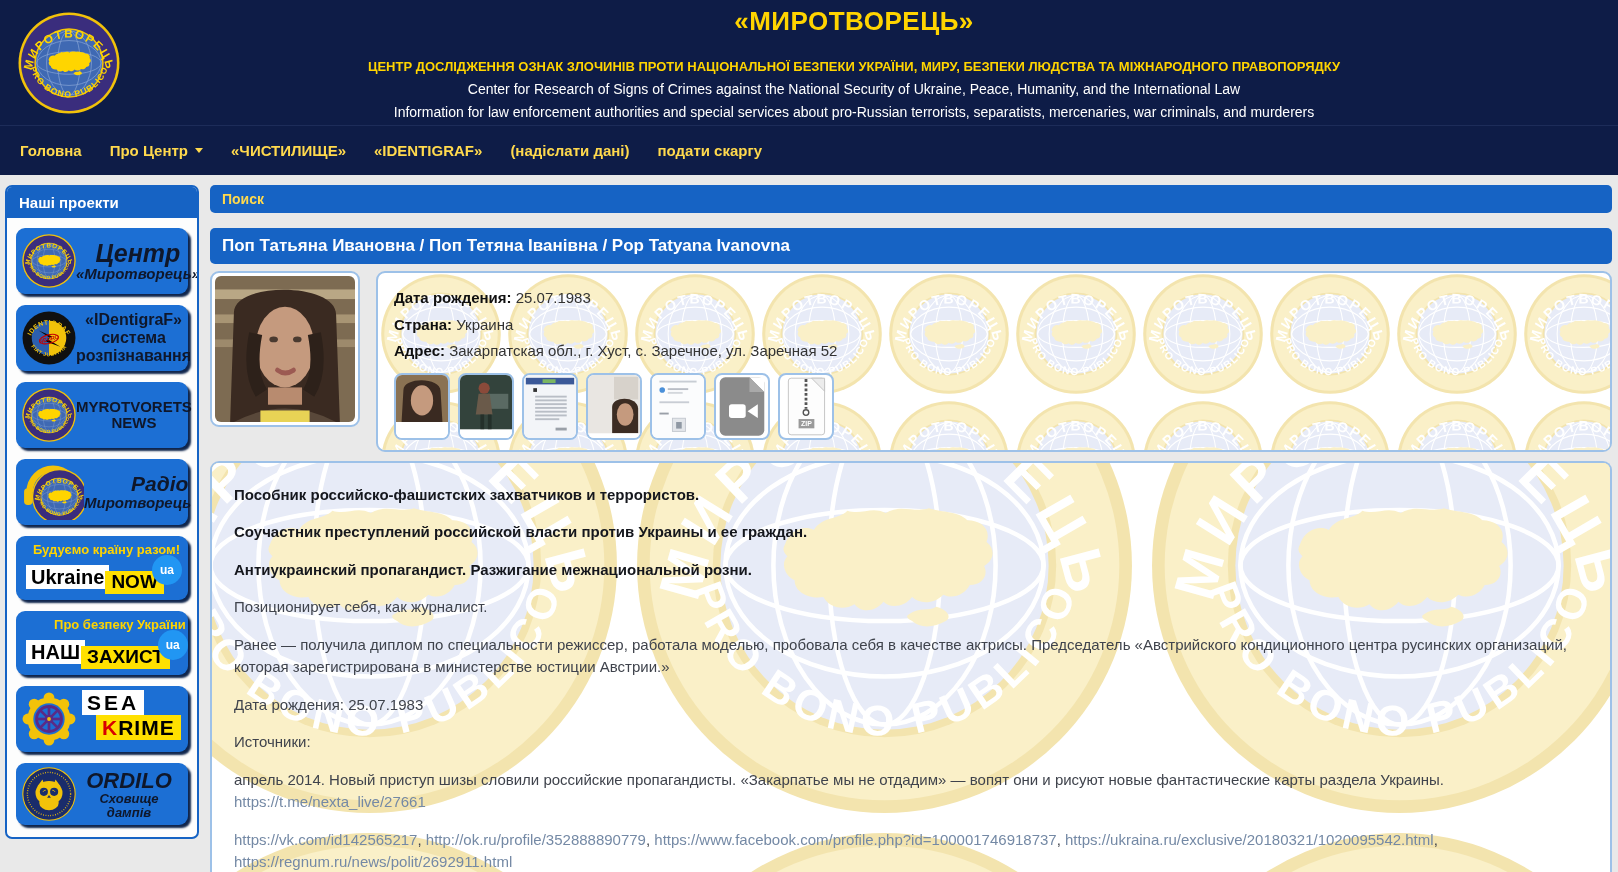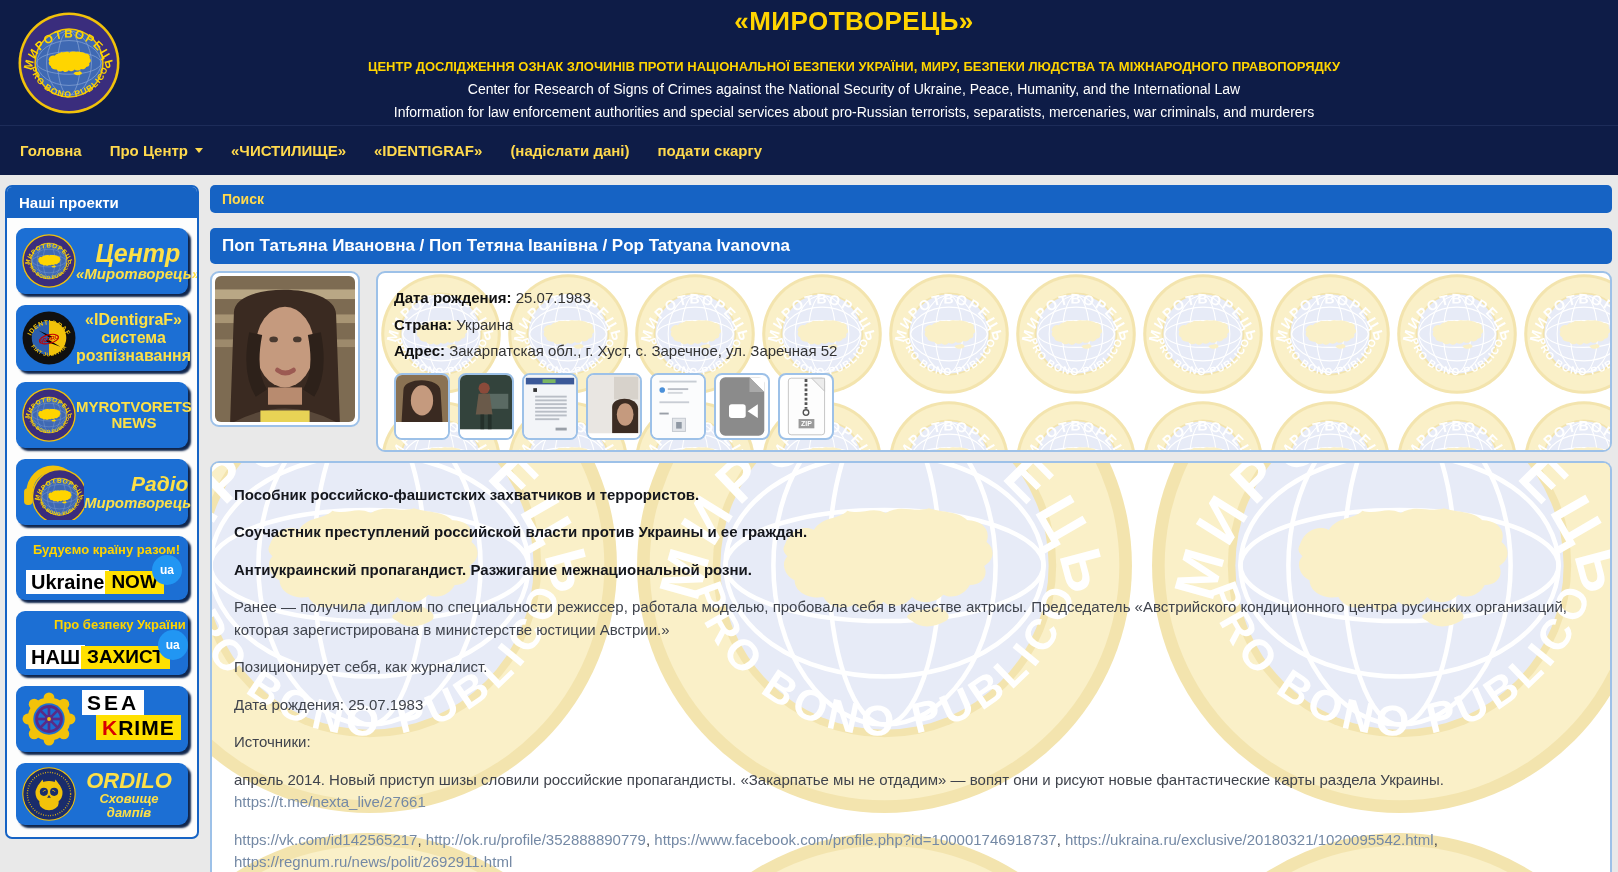--- a/index.html
+++ b/index.html
@@ -26,31 +26,31 @@
   
   .sidebar { width:194px; flex:none; background:#fdfdfd; border:2px solid #1663c4; border-radius:7px; overflow:hidden; }
   .sidebar-header { background:#1663c4; color:#fff; font-weight:bold; font-size:15px; padding:7px 12px; }
   .banners { padding:10px 9px 1px; }
   .banner { position:relative; background:#1c6fd4; border-radius:9px; box-shadow:3px 3px 2px #10264d; margin-bottom:11px; display:flex; align-items:center; padding:4px 6px; cursor:pointer; }
   .banner.h66 { min-height:66px; }
   .banner.h58 { min-height:58px; }
   .banner-logo { width:54px; height:54px; flex:none; }
   .banner-logo svg { width:100%; height:100%; }
   .banner-logo.wide { width:62px; height:56px; }
-  .banner-text { flex:1; text-align:center; color:#fde047; line-height:1.05; }
+  .banner-text { flex:1; text-align:center; color:#0f172a; line-height:1.05; }
   .bt-xl { font-size:25px; font-weight:bold; font-style:italic; }
   .bt-lg { font-size:21px; font-weight:bold; font-style:italic;padding-left:44px; }
   .bt-md { font-size:15px; font-weight:bold; font-style:italic; }
   .bt-plain { font-size:15px; font-weight:bold; }
   .bt-id { font-size:16px; font-weight:bold; line-height:1.12; }
   .bt-ordilo1 { font-size:22px; font-weight:bold; font-style:italic; }
   .bt-ordilo2 { font-size:13px; font-weight:bold; font-style:italic; }
   .banner-col { flex:1; padding:2px 2px 2px 4px; position:relative; }
   .tagline { color:#ffd400; font-weight:bold; font-size:13px; margin-bottom:4px; text-align:right; }
-  .logo-row { display:flex; align-items:flex-end; position:relative; }
+  .logo-row { display:flex; align-items:center; position:relative; }
   .w-box { background:#fff; color:#000; font-weight:bold; font-size:20px; padding:1px 5px; line-height:1.1; }
   .y-box { background:#ffe000; color:#000; font-weight:bold; font-size:19px; padding:1px 6px; line-height:1.1; margin:10px 16px 0 -4px; }
   .ua-badge { position:absolute; right:-2px; top:-6px; width:30px; height:30px; border-radius:50%; background:#2196f3; color:#fff; font-size:12px; font-weight:bold; display:flex; align-items:center; justify-content:center; }
   .sea-col { display:flex; flex-direction:column; align-items:flex-start; padding-left:6px; }
   .sea-col .w-box { font-size:21px; letter-spacing:3px; }
   .sea-col .y-box { margin:0 0 8px 14px; font-size:21px; letter-spacing:1px; }
   .red-k { color:#d80000; }
 
   
   .main { flex:1; display:flex; flex-direction:column; min-width:0; }
@@ -514,22 +514,22 @@
             <use href="#emblem-wm"></use>
           </svg>
           <svg viewBox="0 0 200 200" style="position: absolute; left: 935px; top: 365px; width: 505px; height: 505px;">
             <use href="#emblem-wm"></use>
           </svg>
         </div>
       <div class="rel desc">
           <p class="bold"><span>Пособник российско-фашистских захватчиков и террористов.</span></p>
           <p class="bold"><span>Соучастник преступлений российской власти против Украины и ее граждан.</span></p>
           <p class="bold"><span>Антиукраинский пропагандист. Разжигание межнациональной розни.</span></p>
+          <p><span>Позиционирует себя, как журналист.</span></p>
           <p><span>Ранее — получила диплом по специальности режиссер, работала моделью, пробовала себя в качестве актрисы. Председатель «Австрийского кондиционного центра русинских организаций, которая зарегистрирована в министерстве юстиции Австрии.»</span></p>
-          <p><span>Позиционирует себя, как журналист.</span></p>
           <p><span>Дата рождения: 25.07.1983</span></p>
           <p><span>Источники:</span></p>
           <p><span>апрель 2014. Новый приступ шизы словили российские пропагандисты. «Закарпатье мы не отдадим» — вопят они и рисуют новые фантастические карты раздела Украины. </span><a href="#" class="lnk">https://t.me/nexta_live/27661</a></p>
           <p><a href="#" class="lnk">https://vk.com/id142565217</a><span>, </span><a href="#" class="lnk">http://ok.ru/profile/352888890779</a><span>, </span><a href="#" class="lnk">https://www.facebook.com/profile.php?id=100001746918737</a><span>, </span><a href="#" class="lnk">https://ukraina.ru/exclusive/20180321/1020095542.html</a><span>, </span><a href="#" class="lnk">https://regnum.ru/news/polit/2692911.html</a></p>
         </div>
     </div>
   </div>
 </div>
 
 </body></html>

